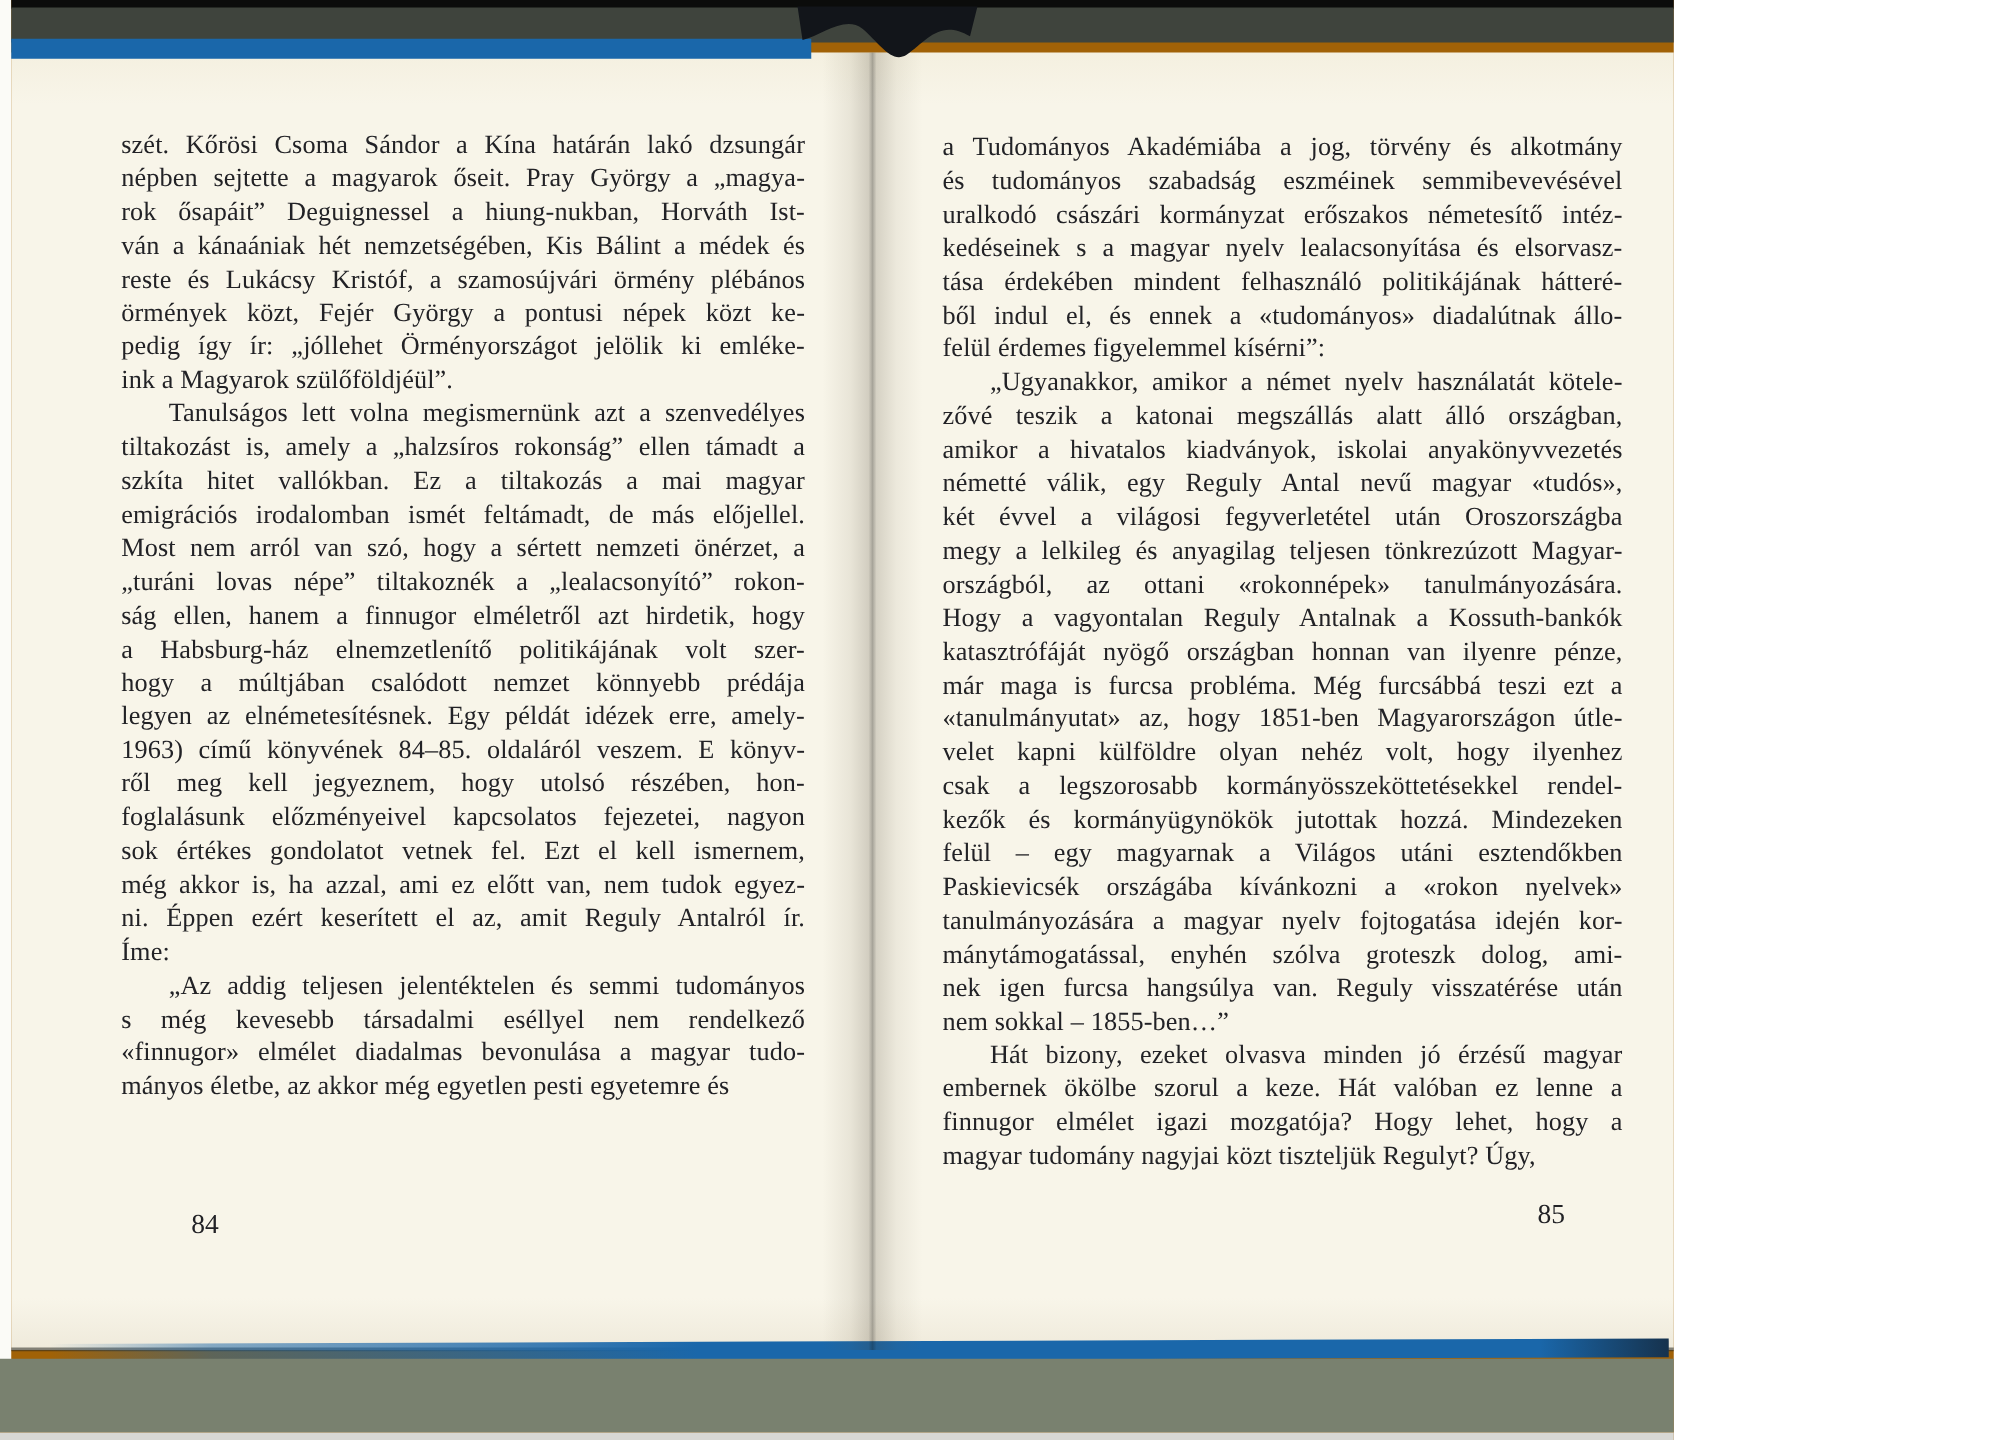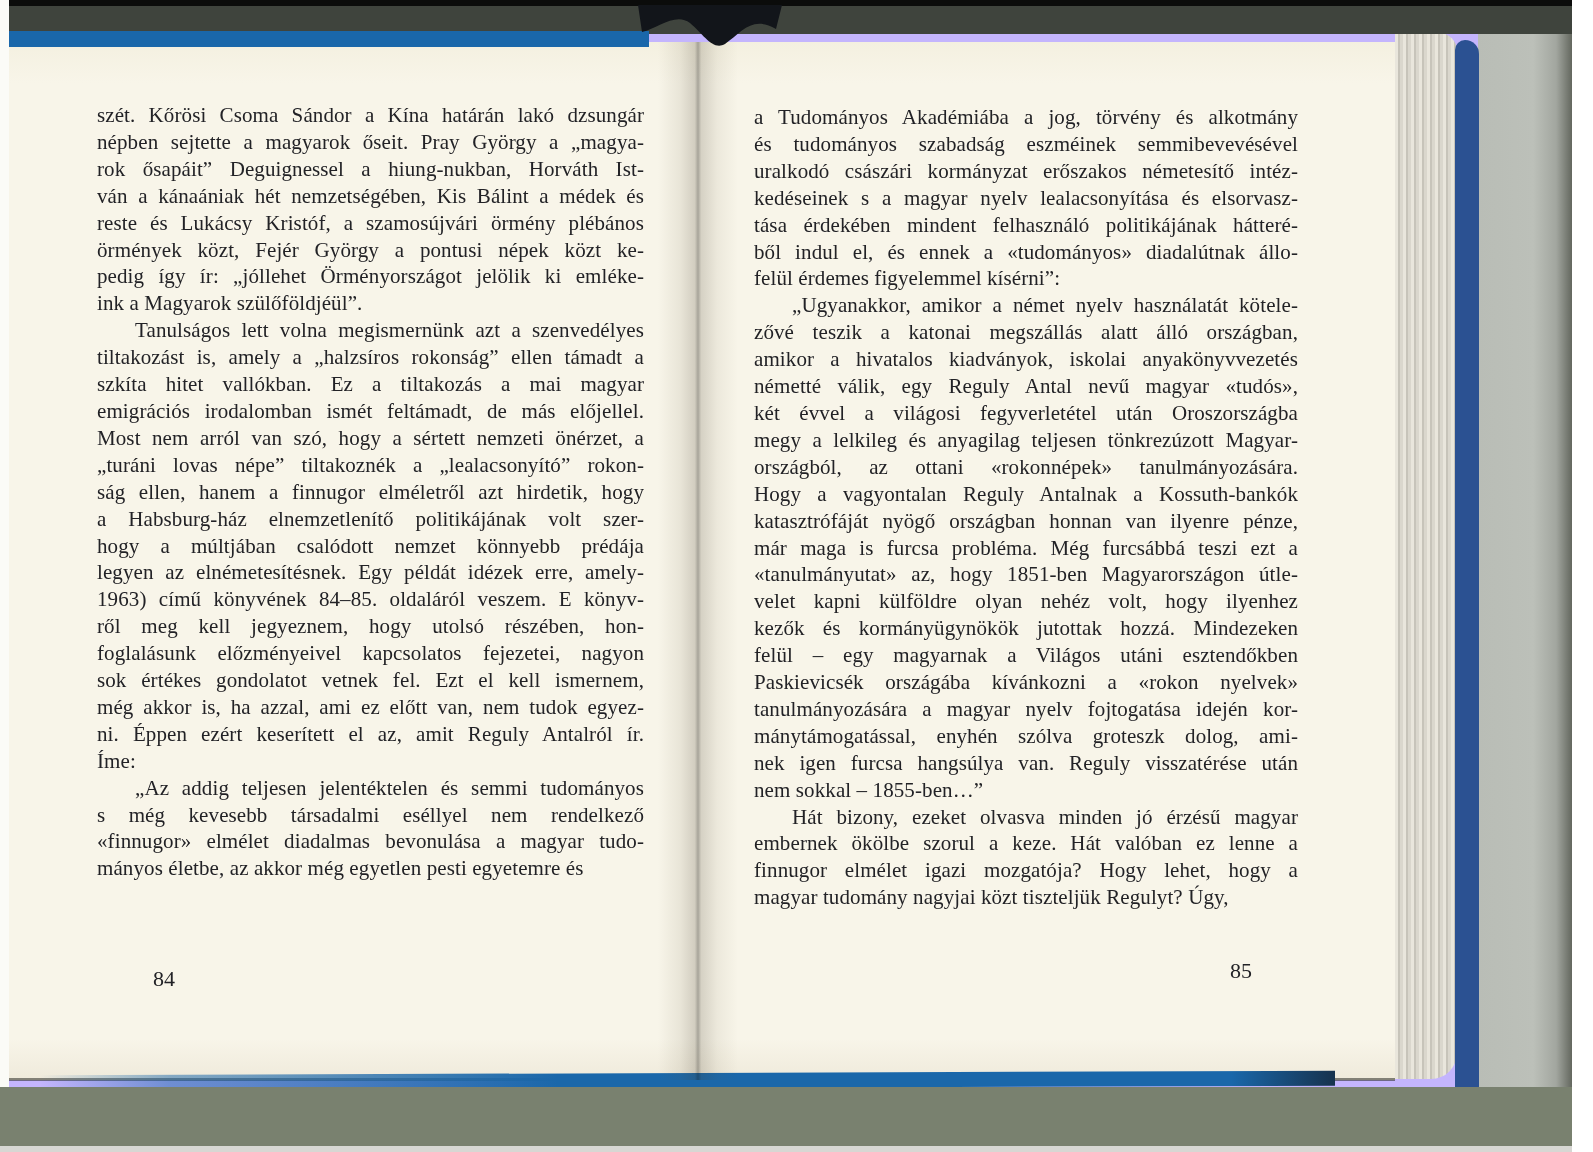--- a/index.html
+++ b/index.html
@@ -1,18 +1,18 @@
 <!DOCTYPE html>
 <html style="--page: #f8f5e9; --cover-blue: #1a67aa; --cover-blue-dark: #2b5192; --top-band: #3f443d; --bottom-band: #79816f; --text: #222226;"><head>
 <meta charset="utf-8">
 <style>
   html,body{margin:0;padding:0;background:#ffffff;}
   .scan{
-    position:relative;width:1572px;height:1152px;overflow:hidden;
-    background:#c4b5fd;
+    position:relative;width:1339px;height:1152px;overflow:hidden;
+    background:#a16207;
     font-family:"Liberation Serif","DejaVu Serif",serif;
   }
   
   .bg-right{
     position:absolute;left:1478px;top:0;width:115px;height:1152px;
     background:linear-gradient(90deg,#b9bdb6 0%,#bcc0b9 48%,#a2a69f 68%,#595d54 84%,#151714 96%,#000 100%);
   }
   .left-strip{position:absolute;left:0;top:0;width:9px;height:1090px;background:#fbfbf7;}
   
   .top-black{position:absolute;left:9px;top:0;width:1584px;height:7px;background:#0b0c0b;}
@@ -138,20 +138,21 @@
       <div class="line">amikor a hivatalos kiadványok, iskolai anyakönyvvezetés</div>
       <div class="line">németté válik, egy Reguly Antal nevű magyar «tudós»,</div>
       <div class="line">két évvel a világosi fegyverletétel után Oroszországba</div>
       <div class="line">megy a lelkileg és anyagilag teljesen tönkrezúzott Magyar-</div>
       <div class="line">országból, az ottani «rokonnépek» tanulmányozására.</div>
       <div class="line">Hogy a vagyontalan Reguly Antalnak a Kossuth-bankók</div>
       <div class="line">katasztrófáját nyögő országban honnan van ilyenre pénze,</div>
       <div class="line">már maga is furcsa probléma. Még furcsábbá teszi ezt a</div>
       <div class="line">«tanulmányutat» az, hogy 1851-ben Magyarországon útle-</div>
       <div class="line">velet kapni külföldre olyan nehéz volt, hogy ilyenhez</div>
+      <div class="line">csak a legszorosabb kormányösszeköttetésekkel rendel-</div>
       <div class="line">kezők és kormányügynökök jutottak hozzá. Mindezeken</div>
       <div class="line">felül – egy magyarnak a Világos utáni esztendőkben</div>
       <div class="line">Paskievicsék országába kívánkozni a «rokon nyelvek»</div>
       <div class="line">tanulmányozására a magyar nyelv fojtogatása idején kor-</div>
       <div class="line">mánytámogatással, enyhén szólva groteszk dolog, ami-</div>
       <div class="line">nek igen furcsa hangsúlya van. Reguly visszatérése után</div>
       <div class="line last">nem sokkal – 1855-ben…”</div>
       <div class="line indent">Hát bizony, ezeket olvasva minden jó érzésű magyar</div>
       <div class="line">embernek ökölbe szorul a keze. Hát valóban ez lenne a</div>
       <div class="line">finnugor elmélet igazi mozgatója? Hogy lehet, hogy a</div>

